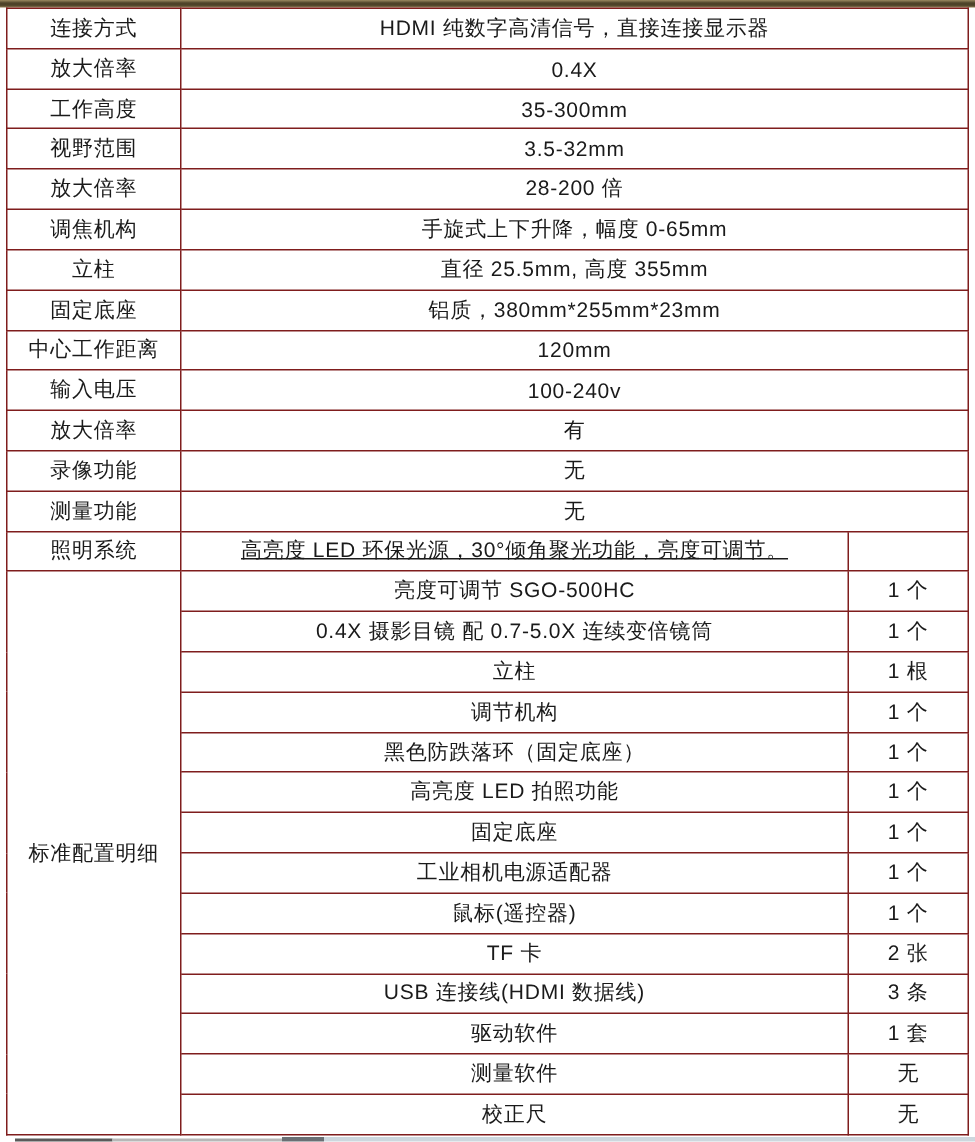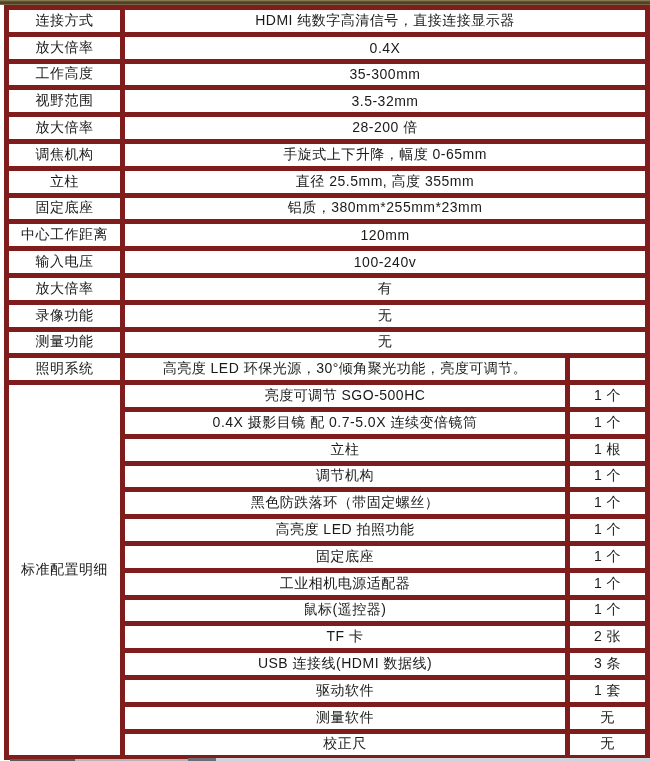--- a/index.html
+++ b/index.html
@@ -18,31 +18,31 @@
   table.spec {
     position: absolute; top: 5px; left: 4px;
     width: 641px; height: 752px;
     border-collapse: collapse;
     table-layout: fixed;
     border: 1px solid #7d7d7d;
     border-right-color: #adadad;
   }
   table.spec tr { height: 26.8px; }
   table.spec td {
-    border: 5px solid #7f1d1d;
+    border: 1px solid #7f1d1d;
     font-size: 14px;
     color: #1a1a1a;
     text-align: center;
     vertical-align: middle;
     padding: 0 4px;
     overflow: hidden;
     white-space: nowrap;
     letter-spacing: 0.5px;
   }
-  td.val-left { text-align: left; padding-left: 11px; }
+  td.val-left { text-align: left; padding-left: 11px; text-decoration: underline; }
   td.cfg-label { text-align: center; font-family: Liberation Serif, serif; }
   
   .edge-artifact { position: absolute; bottom: 0; height: 3px; }
   .ea1 { left: 10px;  width: 65px;  height: 2px; background: #5a5a5a; }
   .ea2 { left: 75px;  width: 113px; height: 2px; background: #b7b7b7; }
   .ea3 { left: 188px; width: 28px;  height: 3px; background: #6a6f74; }
   .ea4 { left: 216px; width: 434px; height: 3px; background: #cdd7de; }
 </style>
 </head>
 <body>
@@ -142,21 +142,21 @@
     <td class="c-item">立柱</td>
     <td class="c-qty">1 根</td>
   </tr>
 
   <tr>
     <td class="c-item">调节机构</td>
     <td class="c-qty">1 个</td>
   </tr>
 
   <tr>
-    <td class="c-item">黑色防跌落环（带固定螺丝）</td>
+    <td class="c-item">黑色防跌落环（固定底座）</td>
     <td class="c-qty">1 个</td>
   </tr>
 
   <tr>
     <td class="c-item">高亮度 LED 拍照功能</td>
     <td class="c-qty">1 个</td>
   </tr>
 
   <tr>
     <td class="c-item">固定底座</td>

